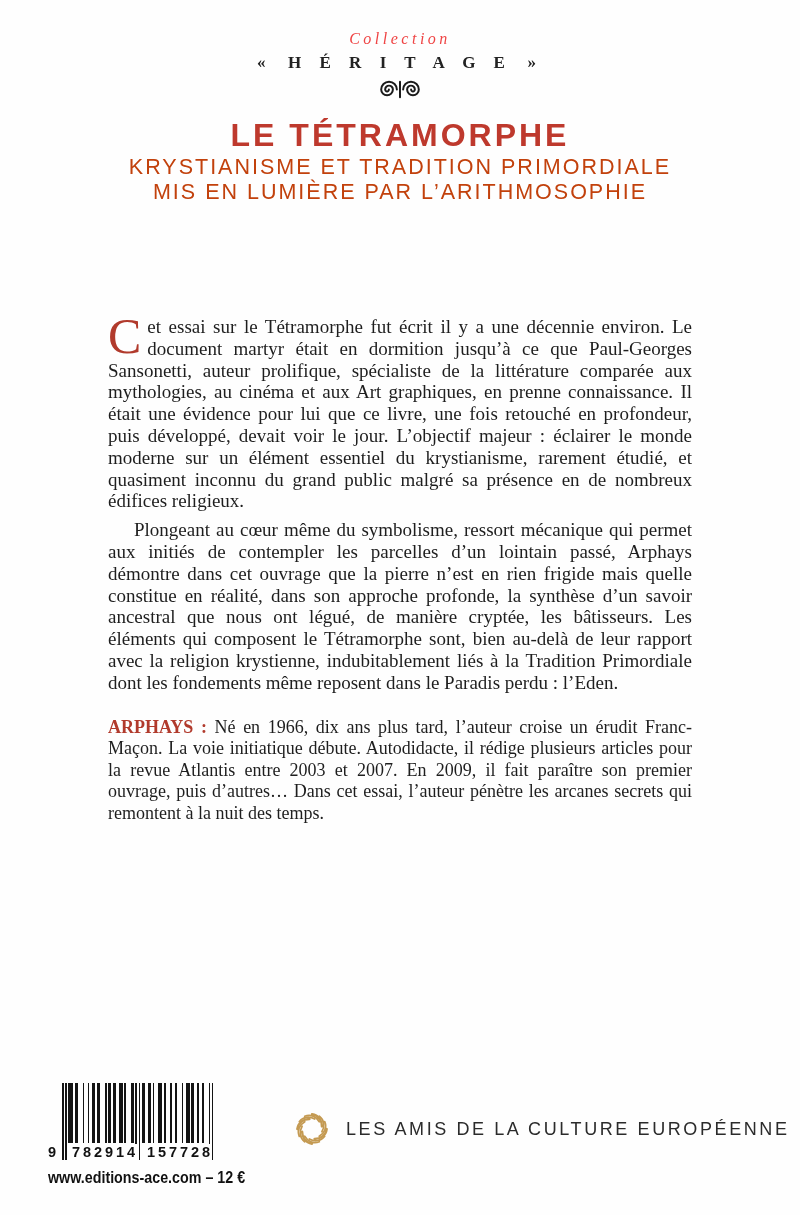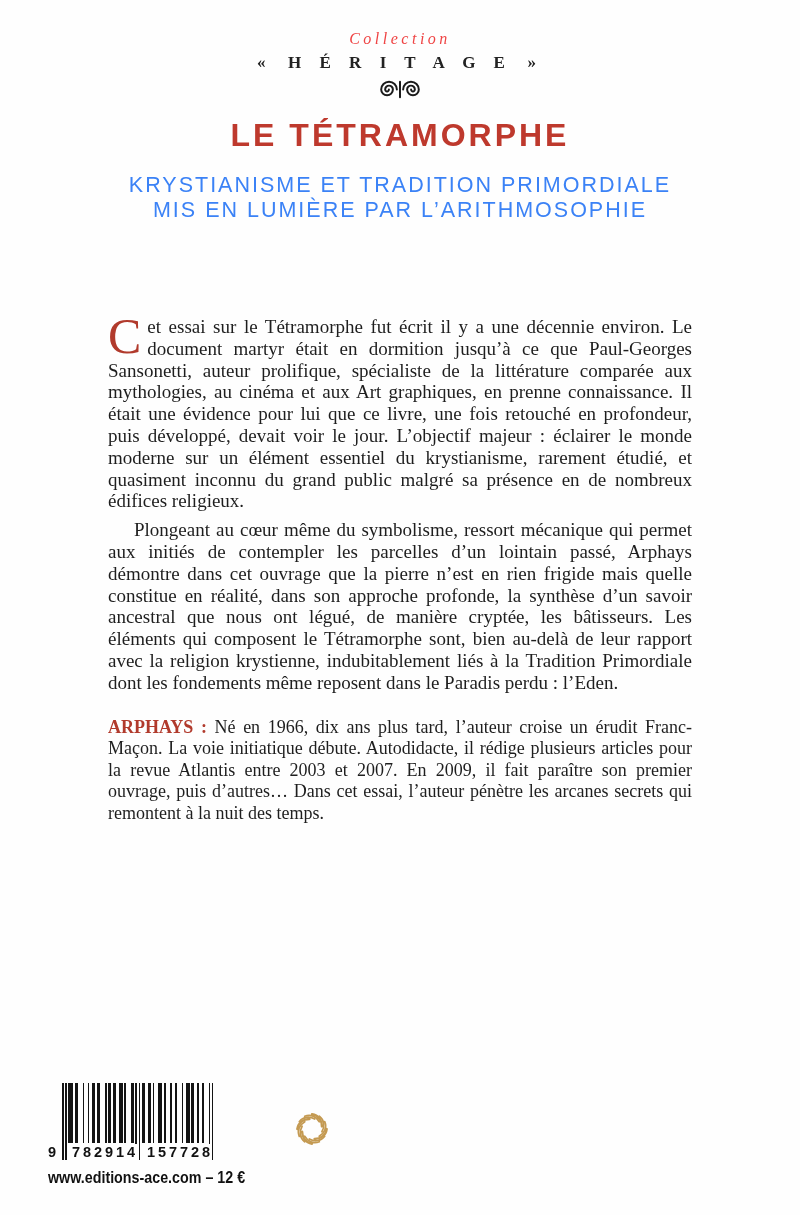--- a/index.html
+++ b/index.html
@@ -22,22 +22,22 @@
   .ornament{margin-top:5px;line-height:0;}
   .author{
     margin-top:12px;font-family:"Liberation Sans",sans-serif;
     font-size:22px;letter-spacing:7px;color:#3c3c3c;font-weight:400;
   }
   .title{
     margin:16px 0 0 0;font-family:"Liberation Sans",sans-serif;font-weight:700;
     font-size:32px;letter-spacing:3px;color:#be392d;
   }
   .subtitle{
-    margin-top:19px;font-family:"Liberation Sans",sans-serif;
-    font-size:21.5px;line-height:25px;letter-spacing:2px;color:#3b82f6;font-weight:400;
+    margin-top:1px;font-family:"Liberation Sans",sans-serif;
+    font-size:21.5px;line-height:25px;letter-spacing:2px;color:#c2410c;font-weight:400;
   }
 
   
   .synopsis{position:absolute;left:108px;top:316px;width:584px;}
   .synopsis p{
     margin:0;font-size:19px;line-height:21.8px;text-align:justify;color:#1e1e1e;
   }
   .dropcap{
     float:left;font-size:50px;line-height:40px;color:#b13a2c;
     padding-right:6px;font-family:"Liberation Serif",serif;
@@ -237,16 +237,17 @@
               <path d="M22,5 C29.5,6 33.5,12 33.5,19" stroke-width="2" transform="rotate(150 22 22)"></path>
               <path d="M22,5 C29.5,6 33.5,12 33.5,19" stroke-width="2.8" transform="rotate(180 22 22)"></path>
               <path d="M22,5 C29.5,6 33.5,12 33.5,19" stroke-width="2" transform="rotate(210 22 22)"></path>
               <path d="M22,5 C29.5,6 33.5,12 33.5,19" stroke-width="2" transform="rotate(240 22 22)"></path>
               <path d="M22,5 C29.5,6 33.5,12 33.5,19" stroke-width="2.8" transform="rotate(270 22 22)"></path>
               <path d="M22,5 C29.5,6 33.5,12 33.5,19" stroke-width="2" transform="rotate(300 22 22)"></path>
               <path d="M22,5 C29.5,6 33.5,12 33.5,19" stroke-width="2" transform="rotate(330 22 22)"></path>
             </g>
         </svg>
       </span>
+      <span class="publisher-name">LES AMIS DE LA CULTURE EUROPÉENNE</span>
     </div>
   </footer>
 
 </div>
 
 </body></html>

